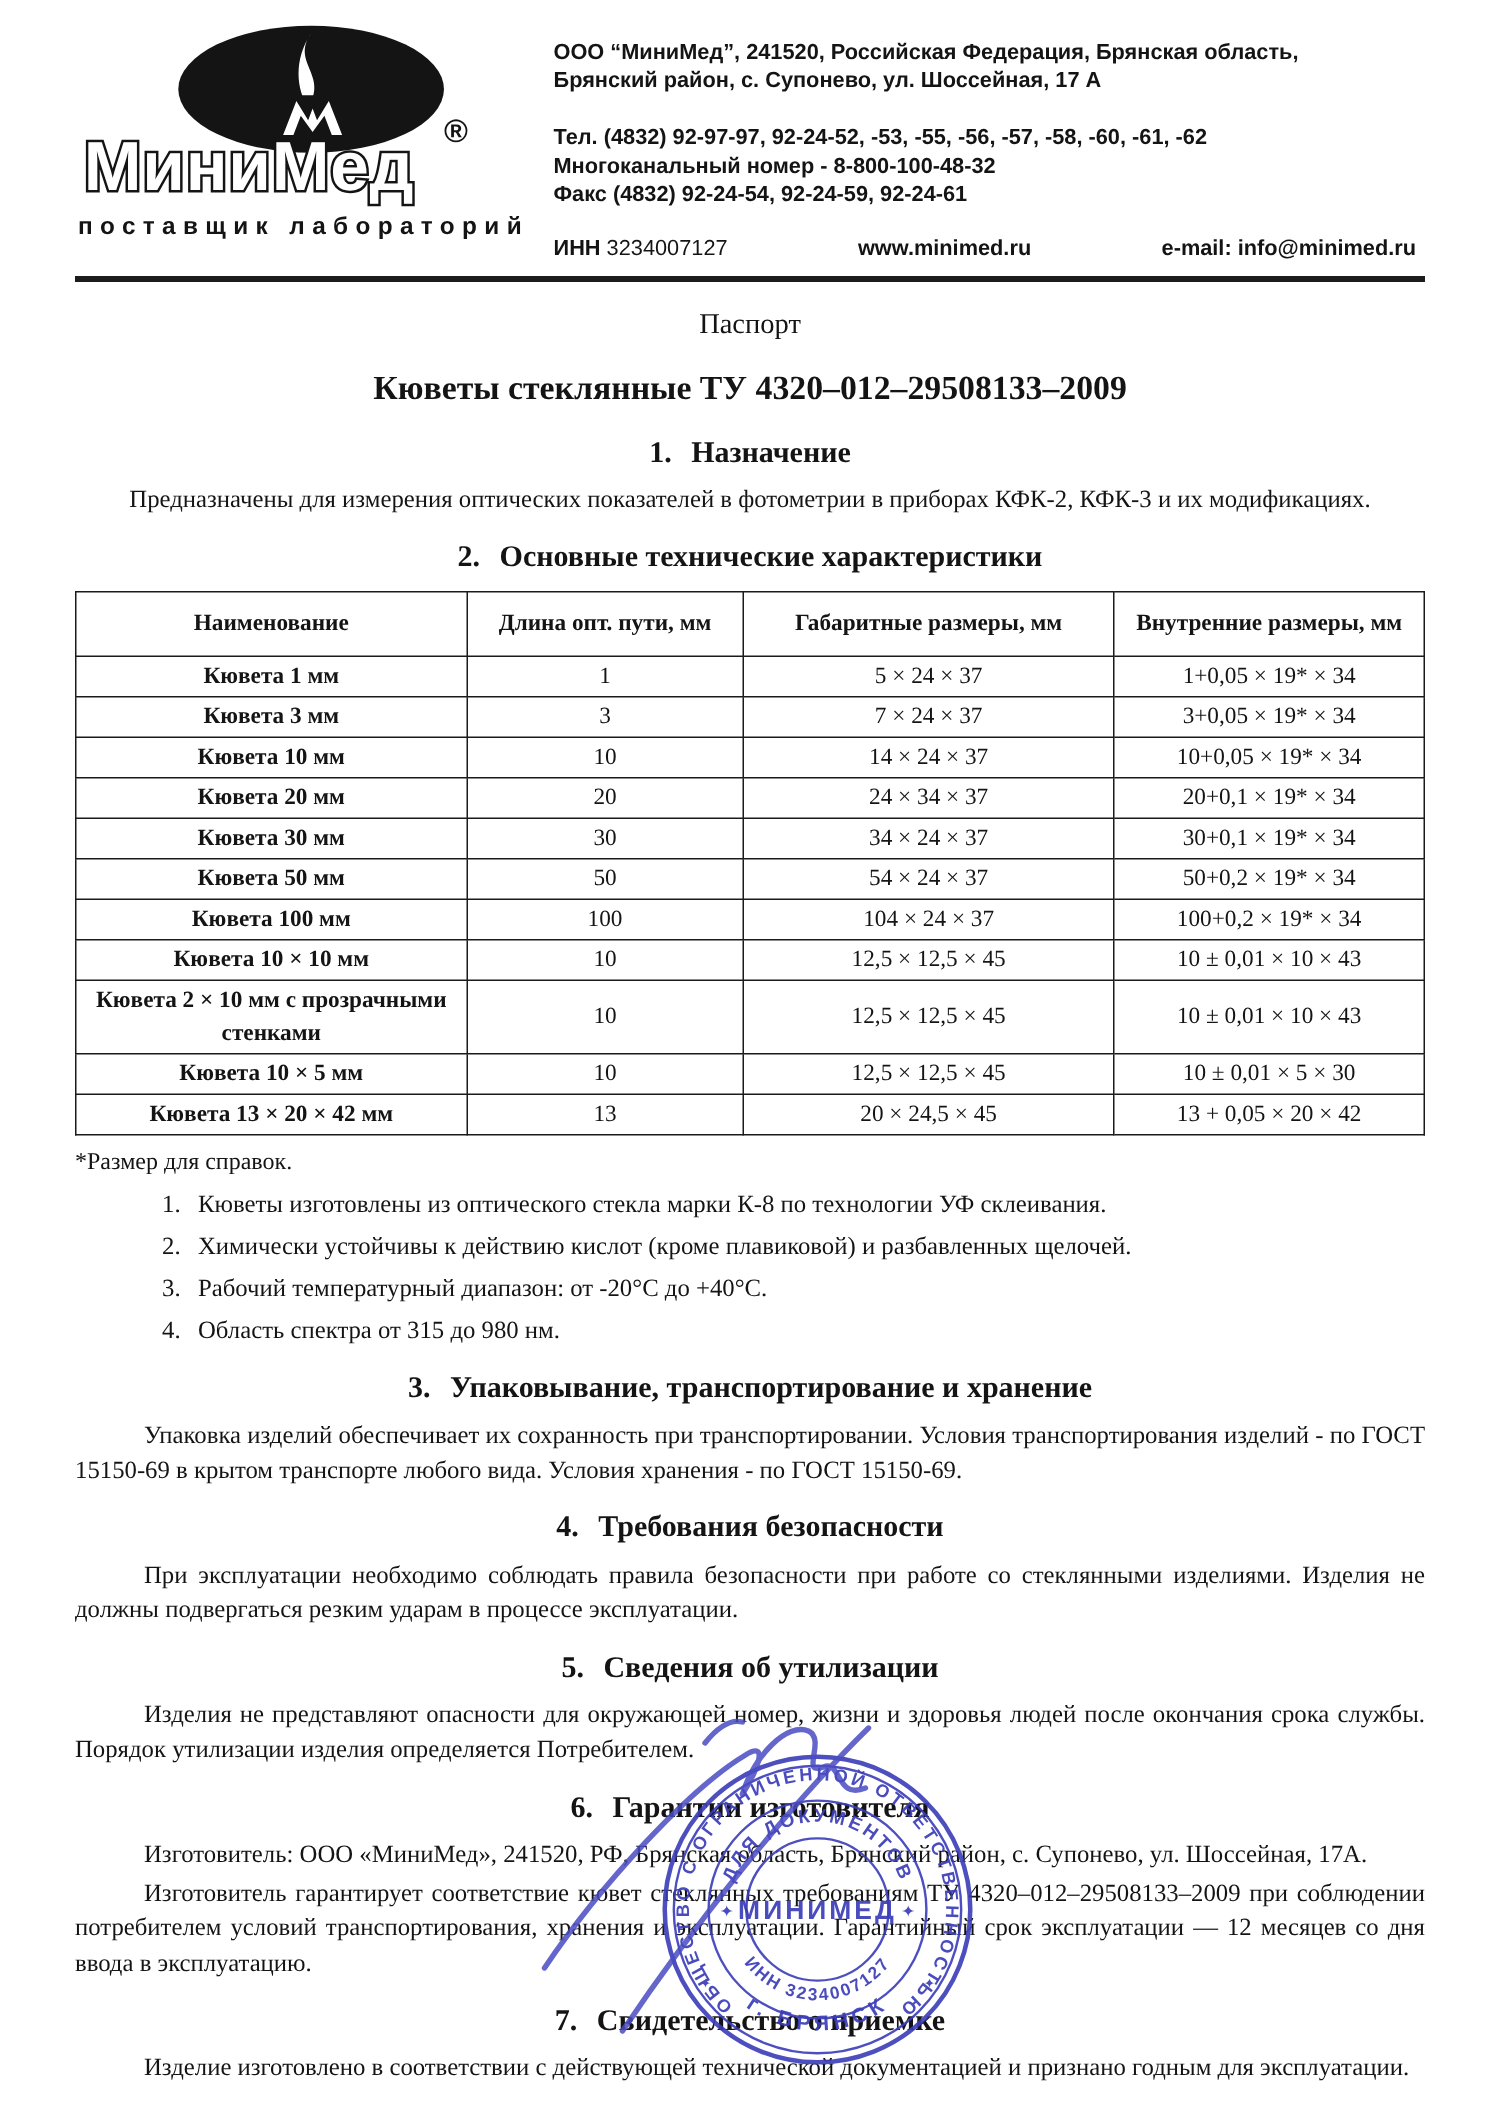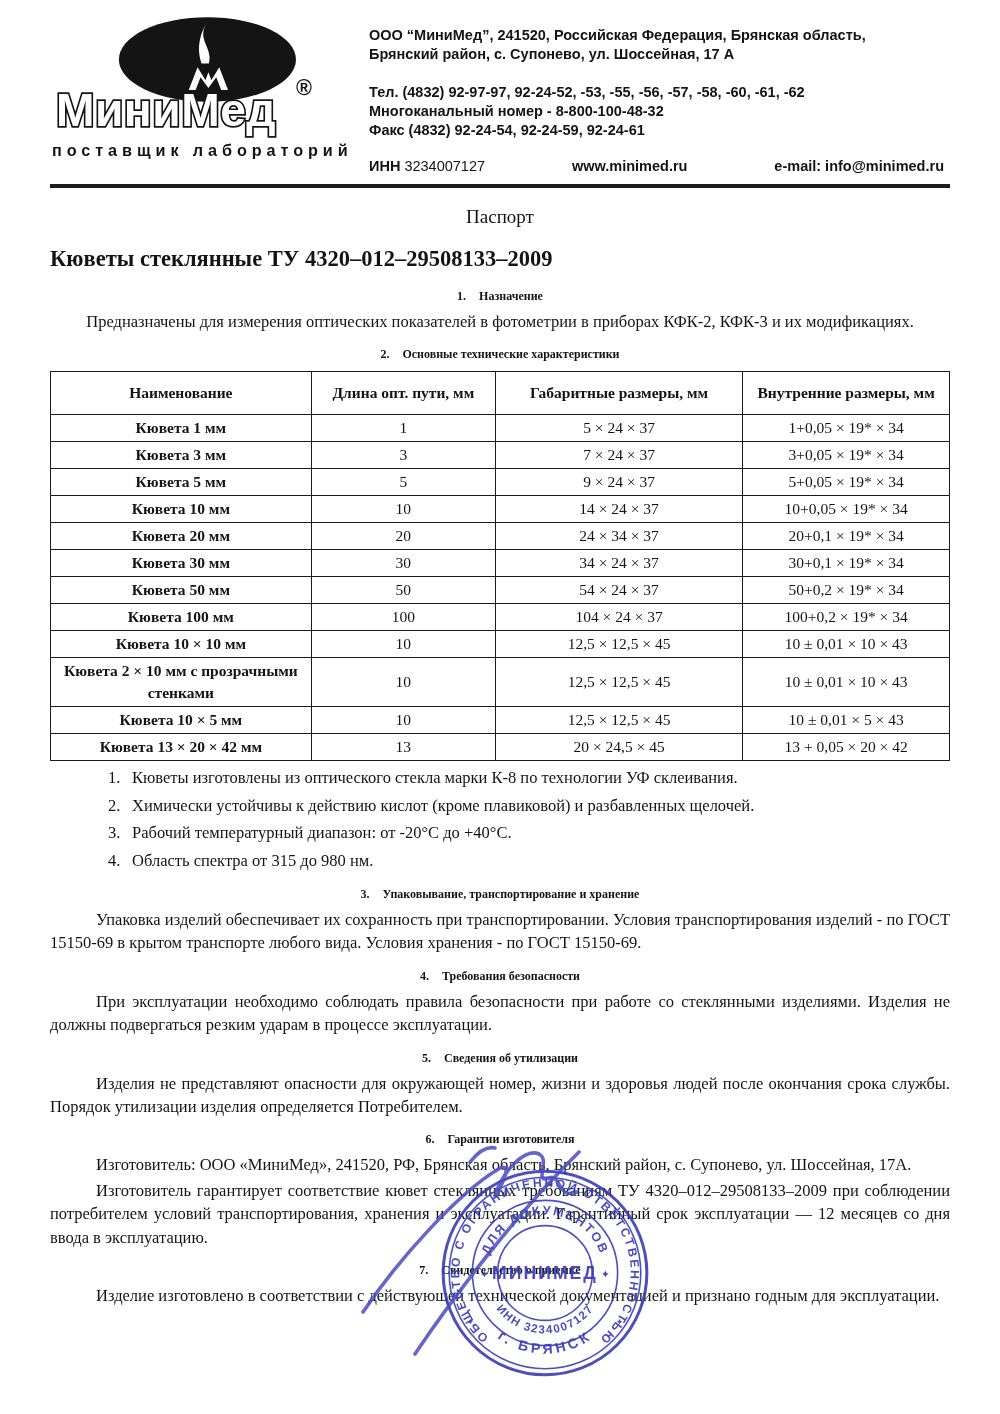--- a/index.html
+++ b/index.html
@@ -23,22 +23,22 @@
     font-family:"Liberation Sans","DejaVu Sans",sans-serif;
     font-weight:bold; font-size:14.5px; line-height:1.33;
   }
   .contact .block { margin-bottom:0; }
   .gap-s { height:18px; }
   .inn-row { display:flex; justify-content:space-between; margin-top:17px; padding-right:6px; }
   .inn-pair .inn-num { font-weight:normal; }
   .rule { height:4px; background:#1c1c1c; margin-top:7px; }
   
   .passport { text-align:center; font-weight:normal; font-size:19px; margin-top:16px; }
-  .doc-title { font-weight:bold; font-size:22.5px; margin-top:12px; }
-  .sec-head { text-align:center; font-weight:bold; font-size:12px; margin-top:13px; margin-bottom:5px; }
+  .doc-title { text-align:center; font-weight:bold; font-size:22.5px; margin-top:12px; }
+  .sec-head { text-align:center; font-weight:bold; font-size:20px; margin-top:13px; margin-bottom:5px; }
   .sec-head .num { margin-right:13px; }
   
   .para { text-align:justify; text-indent:46px; margin:2px 0; }
   .para.center { text-align:center; text-indent:0; }
   .para.left { text-align:left; }
   
   table.spec { width:100%; border-collapse:collapse; margin-top:8px; font-size:15.5px; }
   table.spec th, table.spec td {
     border:1px solid #1a1a1a; text-align:center; vertical-align:middle;
     padding:2px 6px;
@@ -130,26 +130,20 @@
           <td>5 × 24 × 37</td>
           <td>1+0,05 × 19* × 34</td>
         </tr>
         <tr>
           <td class="name-col">Кювета 3 мм</td>
           <td>3</td>
           <td>7 × 24 × 37</td>
           <td>3+0,05 × 19* × 34</td>
         </tr>
         <tr>
-          <td class="name-col">Кювета 5 мм</td>
-          <td>5</td>
-          <td>9 × 24 × 37</td>
-          <td>5+0,05 × 19* × 34</td>
-        </tr>
-        <tr>
           <td class="name-col">Кювета 10 мм</td>
           <td>10</td>
           <td>14 × 24 × 37</td>
           <td>10+0,05 × 19* × 34</td>
         </tr>
         <tr>
           <td class="name-col">Кювета 20 мм</td>
           <td>20</td>
           <td>24 × 34 × 37</td>
           <td>20+0,1 × 19* × 34</td>
@@ -181,31 +175,32 @@
         <tr>
           <td class="name-col">Кювета 2 × 10 мм с прозрачными стенками</td>
           <td>10</td>
           <td>12,5 × 12,5 × 45</td>
           <td>10 ± 0,01 × 10 × 43</td>
         </tr>
         <tr>
           <td class="name-col">Кювета 10 × 5 мм</td>
           <td>10</td>
           <td>12,5 × 12,5 × 45</td>
-          <td>10 ± 0,01 × 5 × 43</td>
+          <td>10 ± 0,01 × 5 × 30</td>
         </tr>
         <tr>
           <td class="name-col">Кювета 13 × 20 × 42 мм</td>
           <td>13</td>
           <td>20 × 24,5 × 45</td>
           <td>13 + 0,05 × 20 × 42</td>
         </tr>
       </tbody>
   </table>
 
+  <div class="footnote">*Размер для справок.</div>
   <div class="notes">
       <div class="note-line">
         <span class="n">1.</span>
         <span class="t">Кюветы изготовлены из оптического стекла марки К-8 по технологии УФ склеивания.</span>
       </div>
       <div class="note-line">
         <span class="n">2.</span>
         <span class="t">Химически устойчивы к действию кислот (кроме плавиковой) и разбавленных щелочей.</span>
       </div>
       <div class="note-line">

